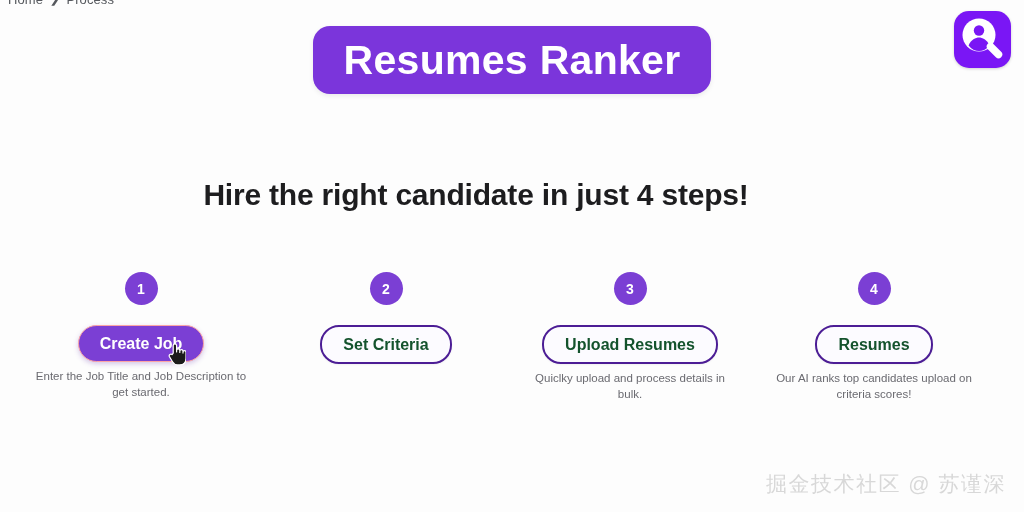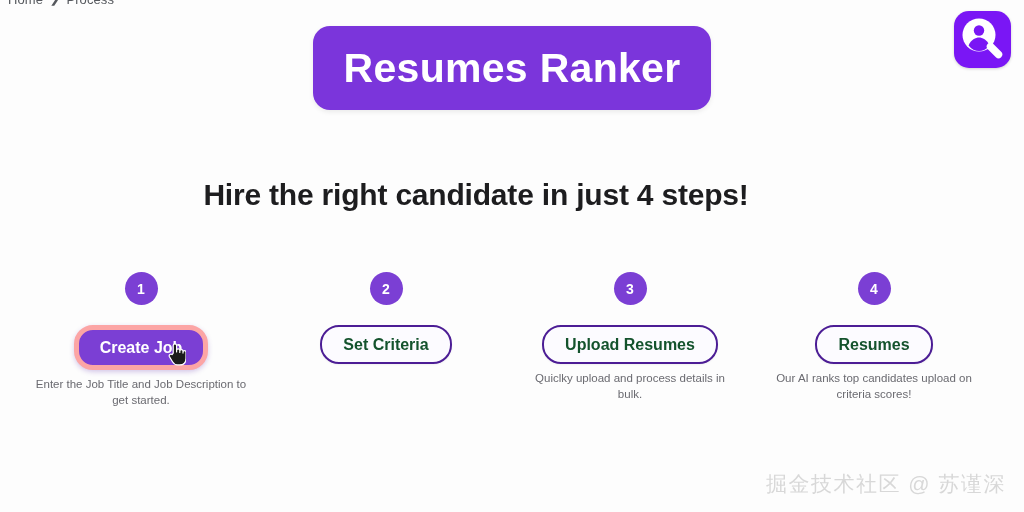--- a/index.html
+++ b/index.html
@@ -49,21 +49,21 @@
     box-shadow: 0 1px 3px rgba(0,0,0,.18);
   }
   .logo svg { display: block; width: 57px; height: 57px; }
 
   
   .title-banner {
     position: absolute;
     left: 313px;
     top: 26px;
     width: 398px;
-    height: 84px;
+    height: 68px;
     background: #7B35DB;
     border-radius: 17px;
     display: flex;
     align-items: center;
     justify-content: center;
     box-shadow: 0 2px 5px rgba(0,0,0,.08);
   }
   .title-banner .title-text {
     color: #ffffff;
     font-size: 41px;
@@ -129,21 +129,21 @@
     justify-content: center;
     font-size: 16px;
     font-weight: 600;
     white-space: nowrap;
     position: relative;
     z-index: 2;
   }
   .step-pill.solid {
     background: #7B3FD4;
     color: #ffffff;
-    border: 5px solid #fca5a5;
+    border: 1px solid #fca5a5;
     box-shadow: 0 2px 5px rgba(90,40,170,.25);
   }
   .step-pill.outline {
     background: #fcfbff;
     color: #14532d;
     border: 2px solid #4c1d95;
     box-shadow: 0 1px 2px rgba(0,0,0,.05);
   }
   .step-desc {
     margin-top: 6px;

